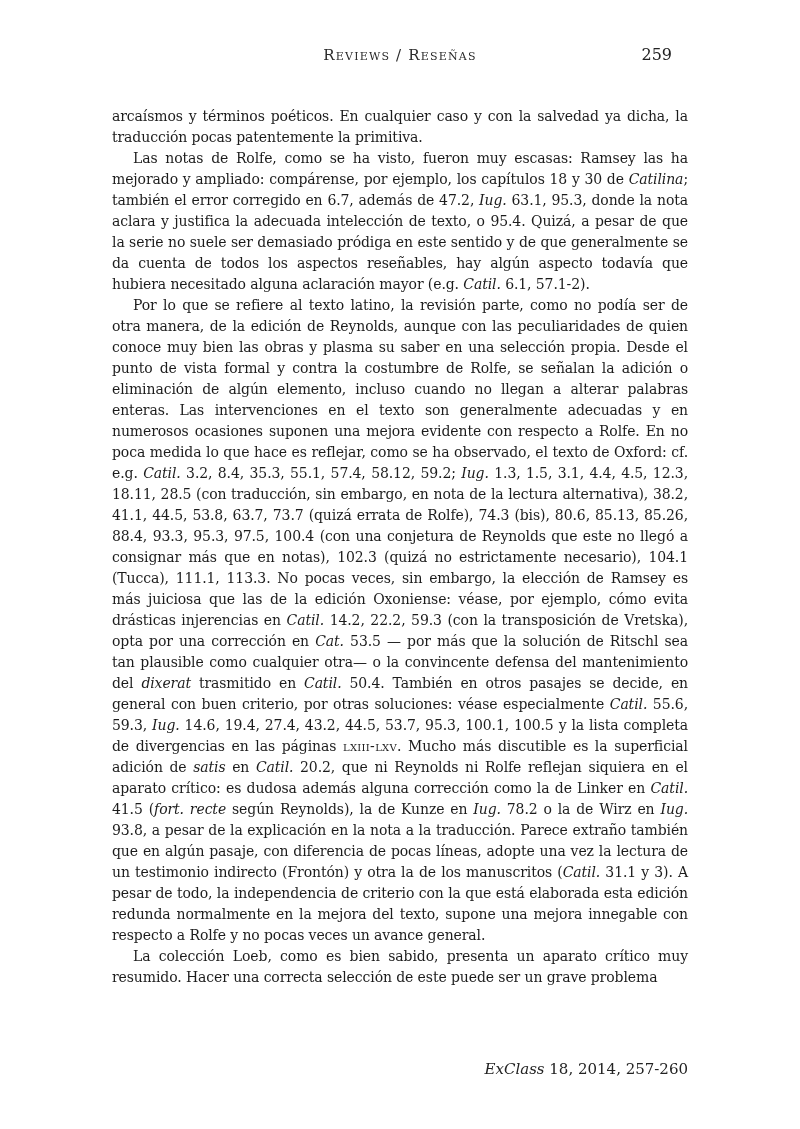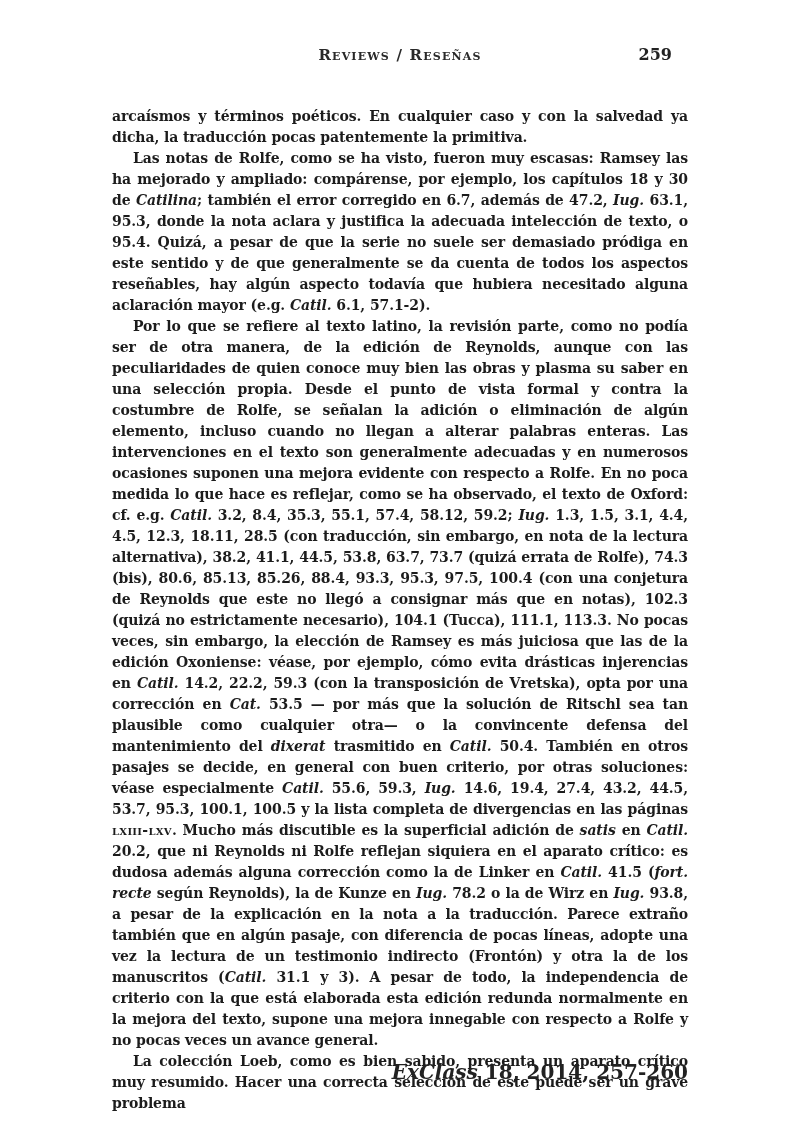--- a/index.html
+++ b/index.html
@@ -1,15 +1,15 @@
 <!DOCTYPE html>
 <html lang="es"><head>
 <meta charset="utf-8">
 <style>
-  * { margin: 0; padding: 0; box-sizing: border-box; font-weight: bold; }
+  * { margin: 0; padding: 0; box-sizing: border-box; }
   html, body { background: #ffffff; }
   body {
     width: 800px;
     height: 1129px;
     position: relative;
     font-family: "DejaVu Serif", "Liberation Serif", serif;
     color: #1e1e1e;
     overflow: hidden;
   }
   .page {
@@ -54,21 +54,21 @@
   .text-block p { margin: 0; }
   .text-block p.indent { text-indent: 21px; }
   .it { font-style: italic; }
   .sc { font-variant: small-caps; letter-spacing: 0.3px; }
   .footer {
     position: absolute;
     top: 1060px;
     left: 112px;
     width: 576px;
     text-align: right;
-    font-size: 20px;
+    font-size: 15px;
     color: #222;
   }
 </style>
 </head>
 <body>
 
 <div class="page">
 
   <div class="running-head">
     <div class="running-title">Reviews / Reseñas</div>

